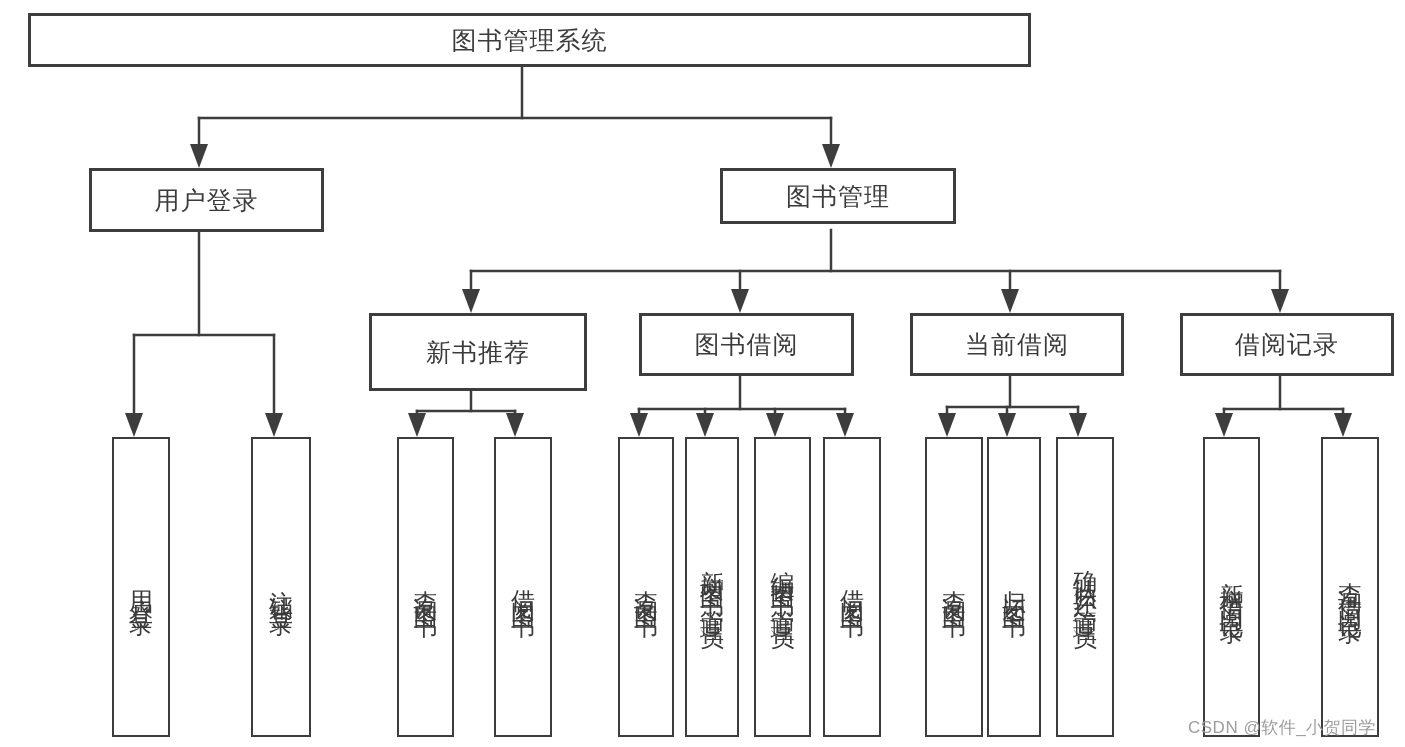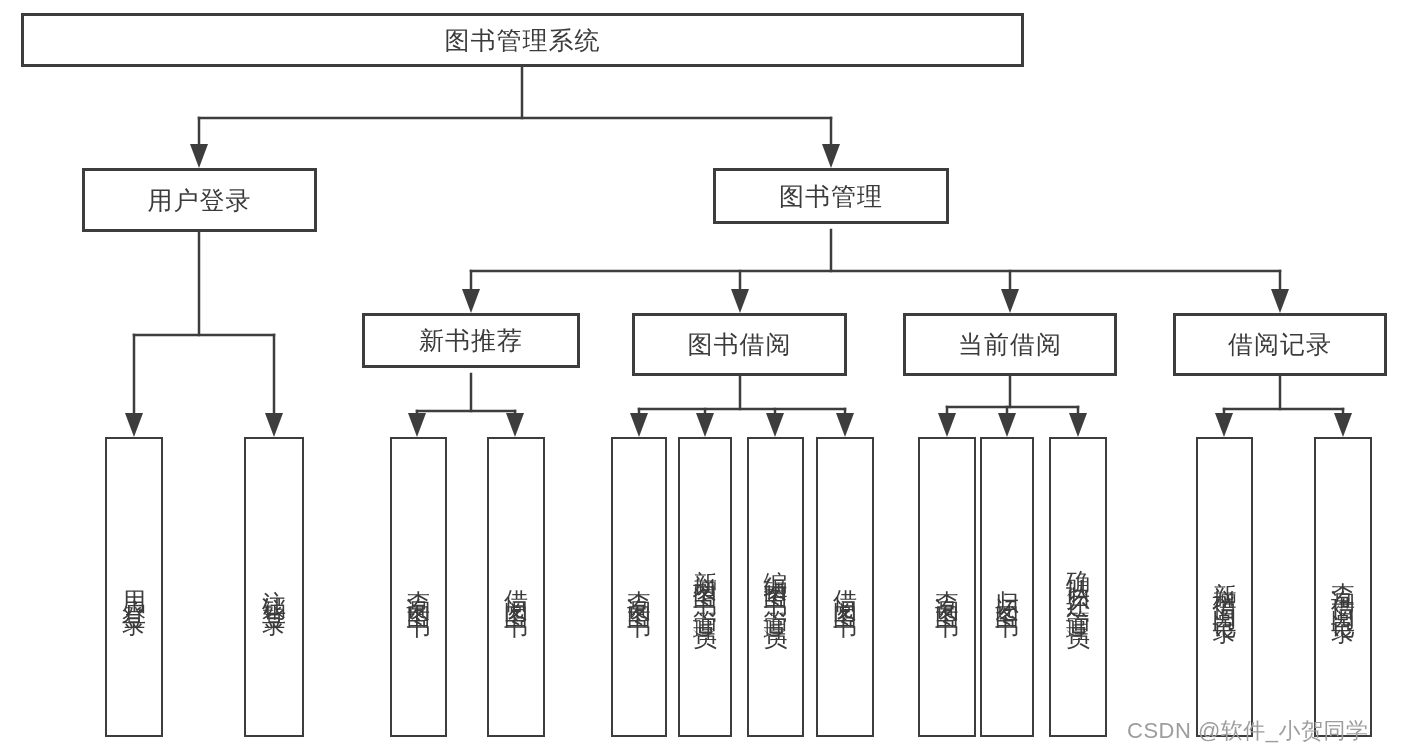--- a/index.html
+++ b/index.html
@@ -24,33 +24,34 @@
   }
   .node{
     position:absolute;
     box-sizing:border-box;
     background:var(--fill);
     border:3px solid var(--line);
     display:flex;align-items:center;justify-content:center;
     font-size:25px;
     letter-spacing:1px;
     white-space:nowrap;
+    margin-left:7px;
   }
   .node.v{
     writing-mode:vertical-rl;
     text-orientation:mixed;
     font-size:24px;
     letter-spacing:8px;
     border-width:2.5px;
     white-space:normal;
   }
   .watermark{
     position:absolute;
-    left:1127px;top:716px;
-    font-size:22px;
+    left:1188px;top:716px;
+    font-size:17px;
     letter-spacing:0.5px;
     color:var(--wm);
   }
 </style>
 </head>
 <body>
 
 <div class="canvas">
 
   <svg class="connectors" viewBox="0 0 1405 747" fill="none" stroke="currentColor" stroke-width="2.5" stroke-linecap="square">
@@ -127,21 +128,21 @@
       <polygon points="1215,413 1233,413 1224,437" fill="currentColor" stroke="none"></polygon>
       <polygon points="1334,413 1352,413 1343,437" fill="currentColor" stroke="none"></polygon>
     </g>
   </svg>
 
   <div class="node h" style="left:21px;top:13px;width:1003px;height:54px">图书管理系统</div>
 
   <div class="node h" style="left:82px;top:168px;width:235px;height:64px">用户登录</div>
   <div class="node h" style="left:713px;top:168px;width:236px;height:56px">图书管理</div>
 
-  <div class="node h" style="left:362px;top:313px;width:218px;height:55px">新书推荐</div>
+  <div class="node h" style="left:362px;top:313px;width:218px;height:78px">新书推荐</div>
   <div class="node h" style="left:632px;top:313px;width:215px;height:63px">图书借阅</div>
   <div class="node h" style="left:903px;top:313px;width:214px;height:63px">当前借阅</div>
   <div class="node h" style="left:1173px;top:313px;width:214px;height:63px">借阅记录</div>
 
   <div class="node v" style="left:105px;top:437px;width:58px;height:300px">用户登录</div>
   <div class="node v" style="left:244px;top:437px;width:60px;height:300px">注销登录</div>
 
   <div class="node v" style="left:390px;top:437px;width:57px;height:300px">查询图书</div>
   <div class="node v" style="left:487px;top:437px;width:58px;height:300px">借阅图书</div>
 

